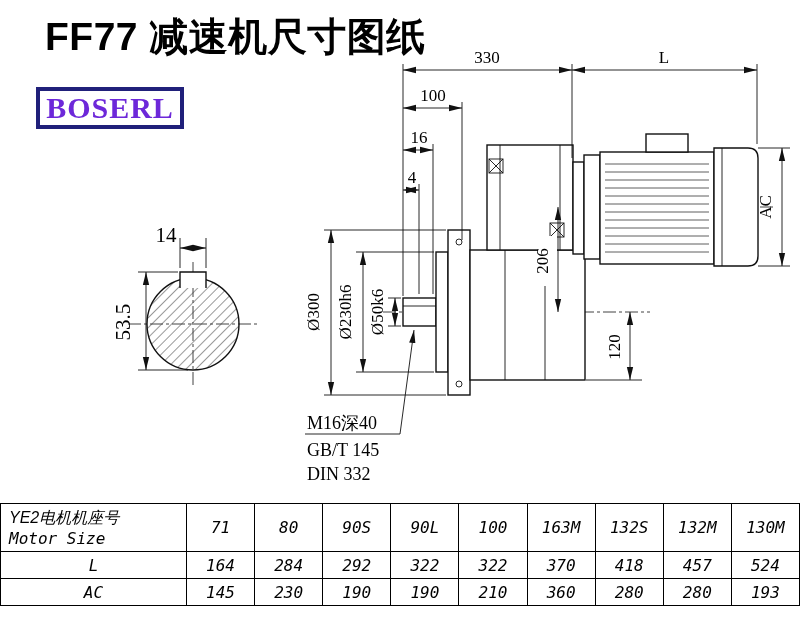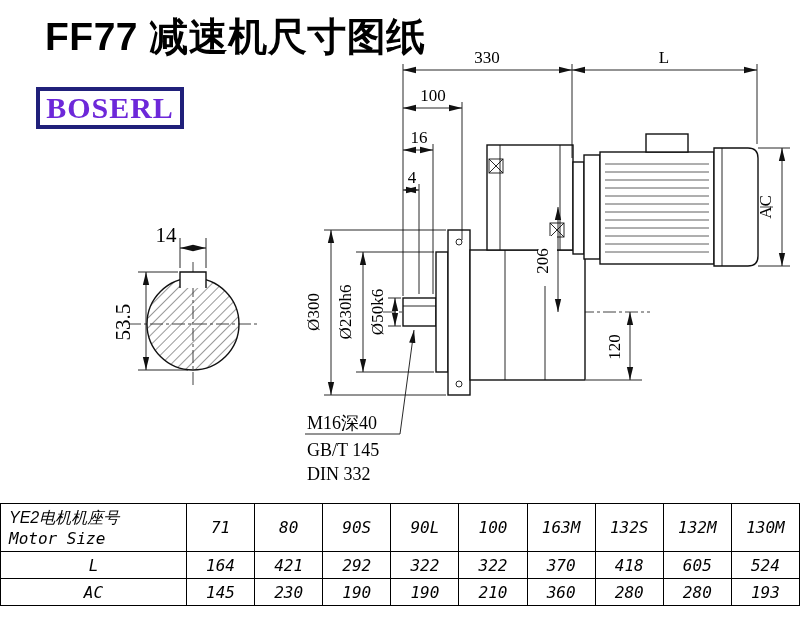--- a/index.html
+++ b/index.html
@@ -204,27 +204,27 @@
         <td class="mono">90L</td>
         <td class="mono">100</td>
         <td class="mono">163M</td>
         <td class="mono">132S</td>
         <td class="mono">132M</td>
         <td class="mono">130M</td>
       </tr>
       <tr>
         <td class="mono">L</td>
         <td class="mono">164</td>
-        <td class="mono">421</td>
+        <td class="mono">284</td>
         <td class="mono">292</td>
         <td class="mono">322</td>
         <td class="mono">322</td>
         <td class="mono">370</td>
         <td class="mono">418</td>
-        <td class="mono">605</td>
+        <td class="mono">457</td>
         <td class="mono">524</td>
       </tr>
       <tr>
         <td class="mono">AC</td>
         <td class="mono">145</td>
         <td class="mono">230</td>
         <td class="mono">190</td>
         <td class="mono">190</td>
         <td class="mono">210</td>
         <td class="mono">360</td>

